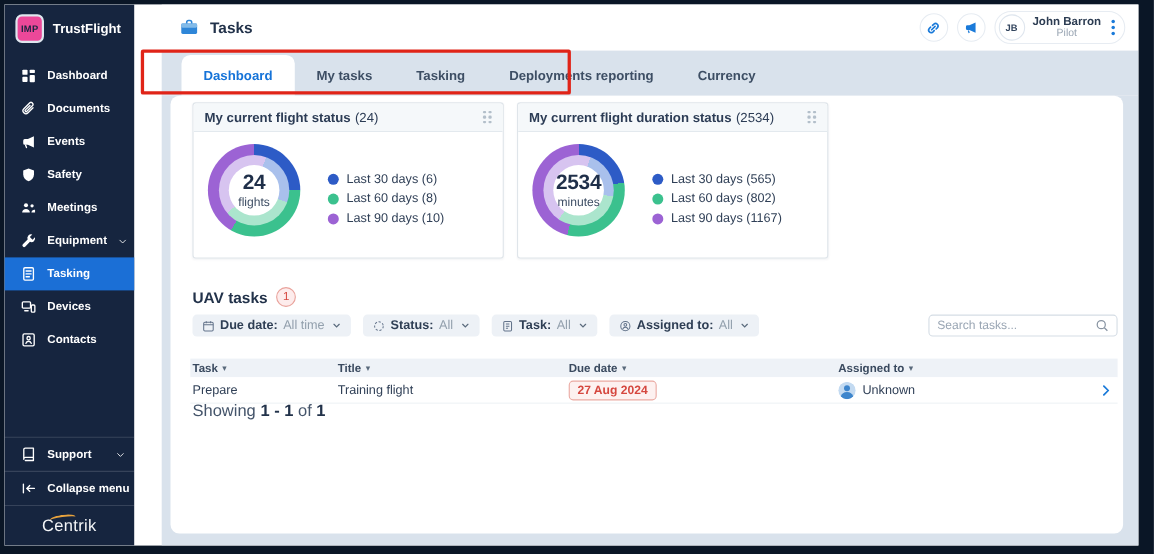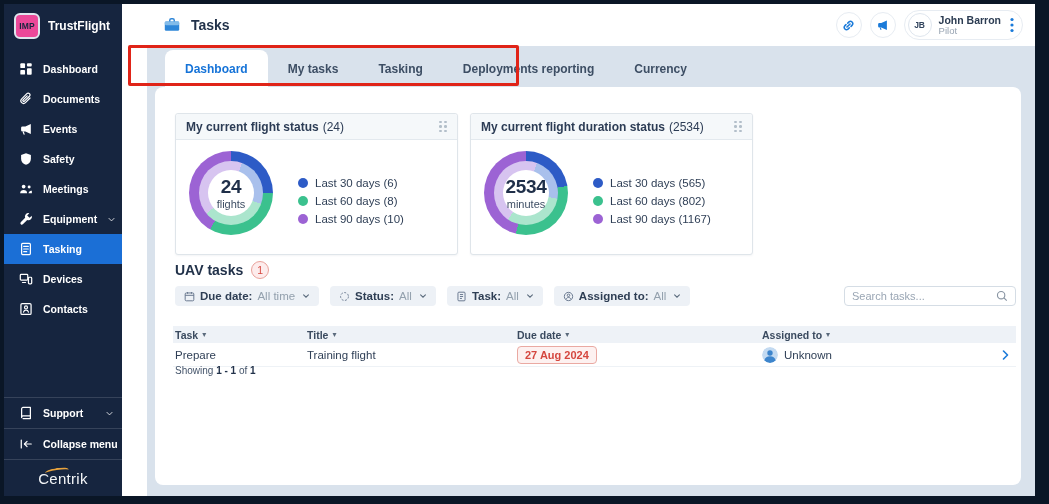--- a/index.html
+++ b/index.html
@@ -34,36 +34,36 @@
   
   .main { position:absolute; left:118px; right:0; top:0; bottom:0; display:flex; flex-direction:column;margin-left:25px; }
   .topbar { height:42px; background:#fff; display:flex; align-items:center; padding:0 12px 0 16px; }
   .title-icon { display:flex; margin-right:10px; }
   .page-title { font-size:14px; font-weight:bold; color:#22324a; }
   .topbar-right { margin-left:auto; display:flex; align-items:center; gap:8px; }
   .circle-btn { width:26px; height:26px; border-radius:50%; background:#fff; border:1px solid #e7ecf2; display:flex; align-items:center; justify-content:center; cursor:pointer; }
   .circle-btn svg { width:15px; height:15px; }
   .user-pill { display:flex; align-items:center; gap:7px; border:1px solid #e7ecf2; border-radius:16px; padding:2px 6px 2px 3px; cursor:pointer; }
   .avatar { width:24px; height:24px; border-radius:50%; background:#fff; border:1px solid #dfe6ee; display:flex; align-items:center; justify-content:center; font-size:8.5px; font-weight:bold; color:#33455e; }
-  .user-text { display:flex; flex-direction:column; line-height:1.15; }
+  .user-text { display:flex; flex-direction:column; line-height:1.15;align-items:center; }
   .user-name { font-size:10.5px; font-weight:bold; color:#2c3c52; }
   .user-role { font-size:9.5px; color:#98a4b2; }
   .kebab { display:flex; padding:0 2px; }
 
   
   .tabband { height:41px; background:#d9e2ec; display:flex; align-items:flex-end; padding-left:18px; }
   .tab { height:37px; display:flex; align-items:center; padding:0 20px; font-size:12px; font-weight:bold; color:#3d4e64; cursor:pointer; }
   .tab.active { background:#fff; color:#1573d8; border-radius:8px 8px 0 0; }
 
   
   .content { flex:1; background:#d9e2ec; position:relative; }
   .panel { position:absolute; left:8px; right:14px; top:0; bottom:11px; background:#fff; border-radius:8px; }
 
   
-  .cards { position:absolute; left:20px; top:26px; display:flex; gap:12px; }
+  .cards { position:absolute; left:20px; top:6px; display:flex; gap:12px; }
   .card { width:283px; height:142px; background:#fff; border:1px solid #dfe5ea; border-radius:3px; box-shadow:0 1px 2px rgba(20,40,70,.05); }
   .card-header { height:26px; background:#f5f8fa; border-bottom:1px solid #e3e9ee; display:flex; align-items:center; padding:0 10px; border-radius:3px 3px 0 0; }
   .card-title { font-size:12px; font-weight:bold; color:#2c3c55; }
   .card-count { font-size:12px; color:#2c3c55; margin-left:4px; }
   .drag-handle { margin-left:auto; display:grid; grid-template-columns:repeat(2,3px); gap:2px; cursor:grab; }
   .drag-handle i { width:2.5px; height:2.5px; border-radius:50%; background:#b3bfca; }
   .card-body { position:relative; height:114px; }
   .donut { position:absolute; left:13px; top:11px; width:84px; height:84px; border-radius:50%; }
   .ring2 { position:absolute; inset:10px; border-radius:50%; }
   .hole { position:absolute; inset:19px; border-radius:50%; background:#fff; display:flex; flex-direction:column; align-items:center; justify-content:center; }
@@ -94,21 +94,21 @@
   .thead, .trow { display:grid; grid-template-columns:132px 210px 245px 1fr 26px; align-items:center; padding-left:2px; }
   .thead { background:#eef2f7; height:17px; font-size:10.5px; font-weight:bold; color:#3a4a5f; }
   .th { display:flex; align-items:center; gap:4px; cursor:pointer; }
   .sort-caret { font-size:8px; color:#5a6a7c; }
   .trow { height:24px; border-bottom:1px solid #eef2f6; font-size:11.5px; color:#2f3f56; background:#fff; }
   .due-badge { display:inline-flex; align-items:center; padding:2px 7px; background:#fdf1f0; border:1px solid #eaa9a2; color:#d5473f; border-radius:4px; font-weight:bold; font-size:11px; width:fit-content; }
   .assignee { display:flex; align-items:center; gap:6px; }
   .assignee svg { width:16px; height:16px; border-radius:50%; }
   .row-chev { display:flex; justify-content:flex-end; padding-right:6px; cursor:pointer; }
   .row-chev svg { width:8px; height:10px; }
-  .table-footer { position:absolute; left:20px; top:278px; font-size:10px; color:#44546a; }
+  .table-footer { position:absolute; left:20px; top:278px; font-size:15px; color:#44546a; }
   .table-footer b { color:#22324a; }
 
   
   .annotation { position:absolute; left:128px; top:45px; width:391px; height:41px; border:3px solid #e02418; border-radius:2px; pointer-events:none; z-index:50; }
 </style>
 </head>
 <body>
 
 <div class="app">
 

